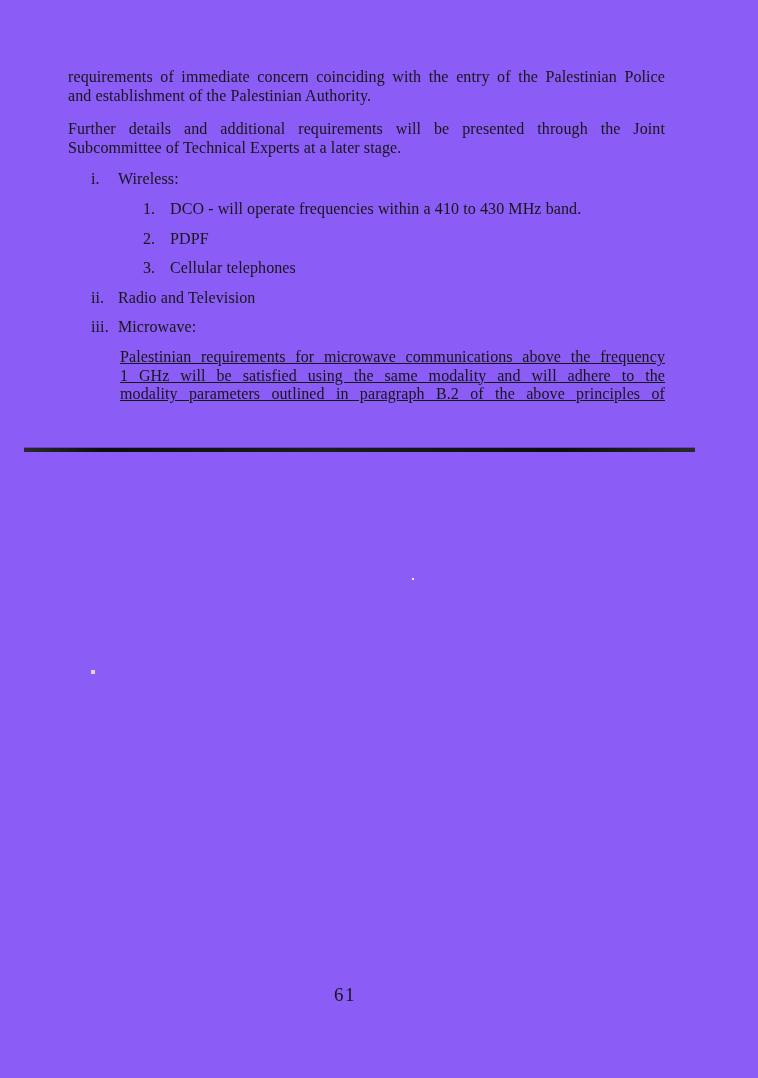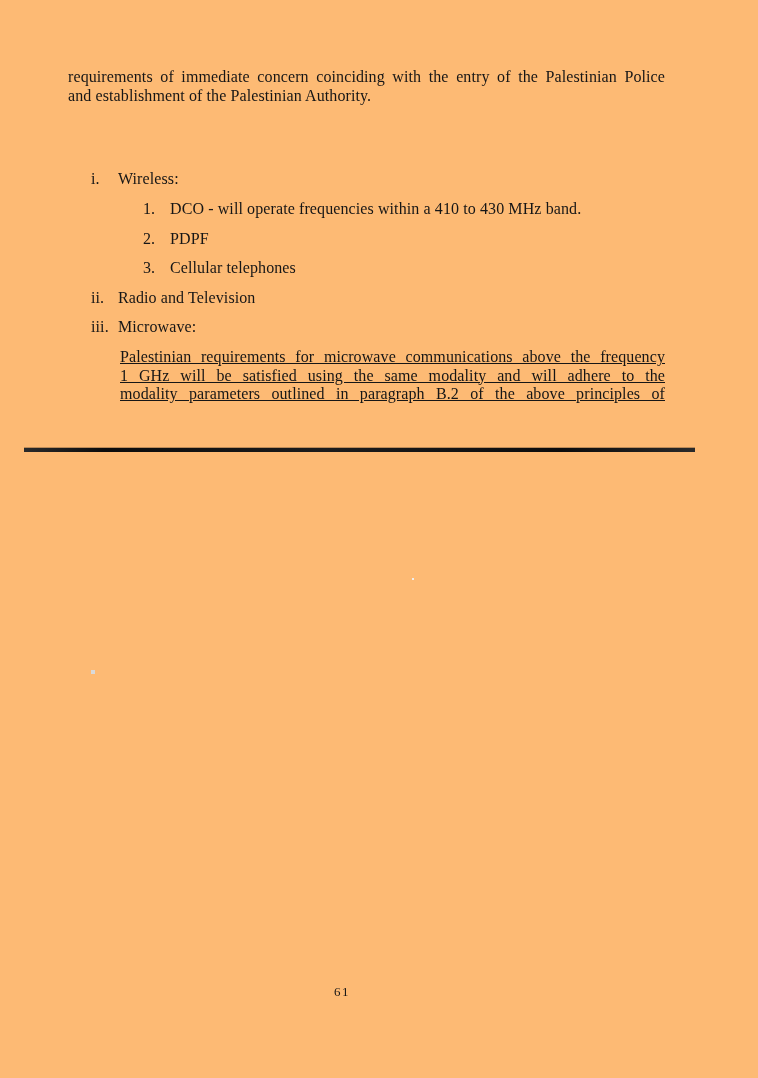--- a/index.html
+++ b/index.html
@@ -4,21 +4,21 @@
   <style>
     html, body {
       margin: 0;
       padding: 0;
       background: #ffffff;
     }
     .page {
       position: relative;
       width: 758px;
       height: 1078px;
-      background: #fdba74;
+      background: #8b5cf6;
       overflow: hidden;
       font-family: "Liberation Serif", "DejaVu Serif", serif;
       font-size: 16px;
       color: #161616;
     }
     .block {
       position: absolute;
       line-height: 18.5px;
       letter-spacing: 0.1px;
     }
@@ -44,41 +44,43 @@
       left: 24px;
       width: 671px;
       height: 4px;
       background: linear-gradient(90deg, #2a2a2a 0%, #0c0c0c 12%, #1c1c1c 45%, #0c0c0c 80%, #2a2a2a 100%);
       box-shadow: 0 -1px 0 rgba(0,0,0,0.25);
     }
     .page-number {
       position: absolute;
       top: 984px;
       left: 334px;
-      font-size: 13px;
+      font-size: 19px;
       letter-spacing: 1.5px;
     }
     .artifact {
       position: absolute;
       background: #d9d9d9;
     }
     .artifact.a1 { top: 670px; left: 91px;  width: 4px; height: 4px; }
     .artifact.a2 { top: 578px; left: 412px; width: 2px; height: 2px; background: #eeeeee; }
   </style>
 </head>
 <body>
 
 <div class="page">
 
   <div class="block" style="top:68px; left:68px; width:597px;">
     <div class="jl">requirements of immediate concern coinciding with the entry of the Palestinian Police</div>
     <div>and establishment of the Palestinian Authority.</div>
   </div>
 
   <div class="block" style="top:120px; left:68px; width:597px;">
+    <div class="jl">Further details and additional requirements will be presented through the Joint</div>
+    <div>Subcommittee of Technical Experts at a later stage.</div>
   </div>
 
   <div class="block li" style="top:170px; left:91px; width:560px;">
     <span class="marker">i.</span>
     <span class="label">Wireless:</span>
   </div>
 
   <div class="block li" style="top:200px; left:143px; width:530px;">
     <span class="marker">1.</span>
     <span class="label">DCO - will operate frequencies within a 410 to 430 MHz band.</span>

